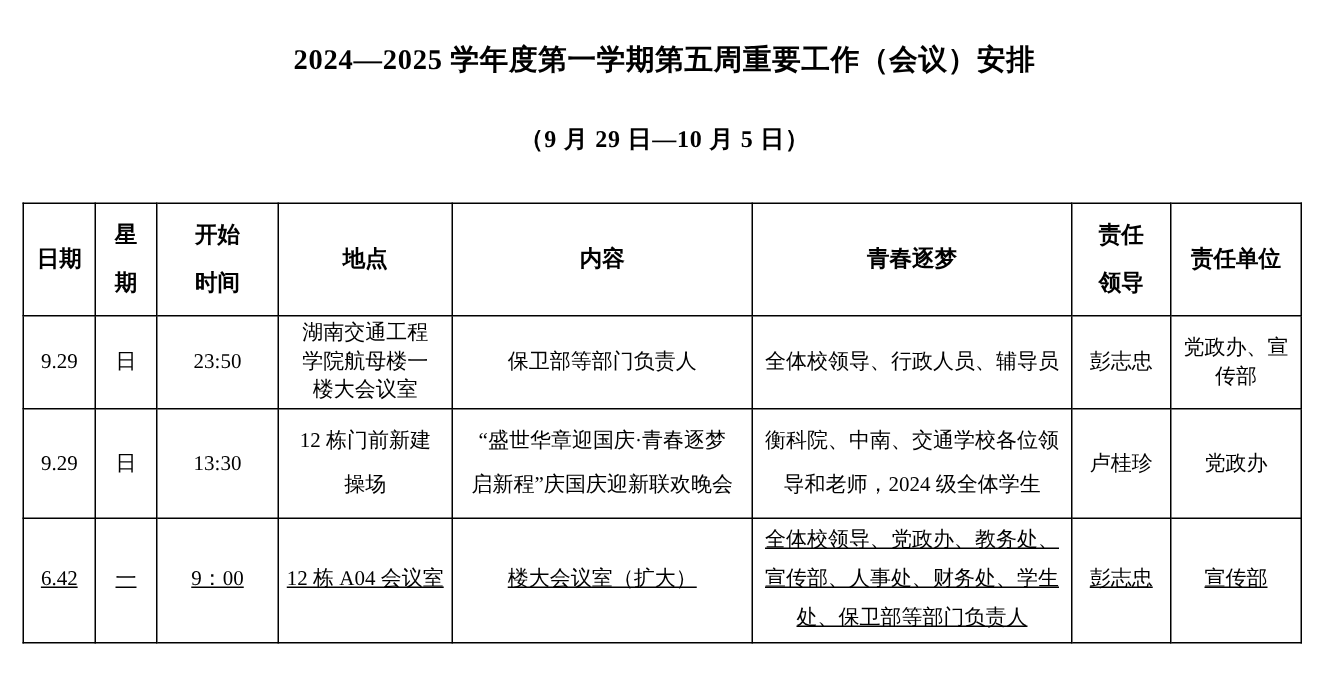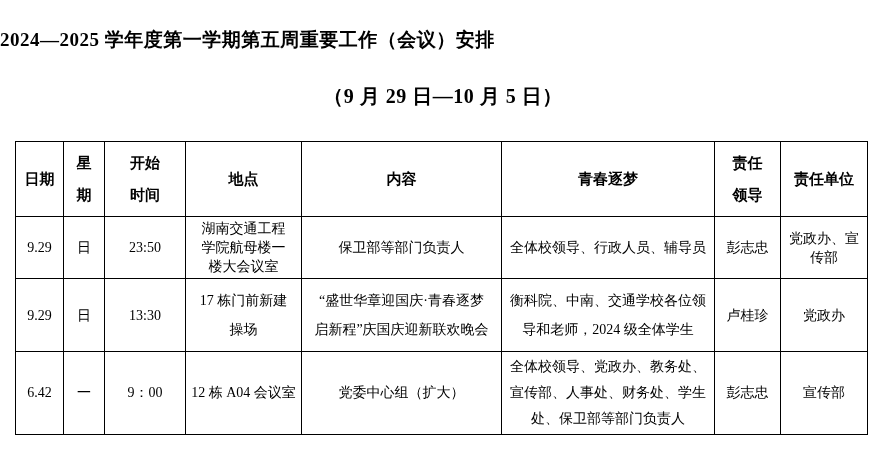--- a/index.html
+++ b/index.html
@@ -9,30 +9,30 @@
   }
   body {
     width: 886px;
     height: 460px;
     color: #000000;
     font-family: "Liberation Serif", "DejaVu Serif", serif;
     overflow: hidden;
   }
   .doc-title {
     margin-top: 27px;
-    text-align: left;
+    text-align: center;
     font-size: 19px;
     font-weight: bold;
     letter-spacing: 0.5px;
     white-space: pre-line;
   }
   .doc-subtitle {
     margin-top: 30px;
     text-align: center;
-    font-size: 20px;
+    font-size: 16px;
     font-weight: bold;
     letter-spacing: 0.5px;
     white-space: pre-line;
   }
   table.schedule {
     margin: 31px 0 0 15px;
     width: 852px;
     border-collapse: collapse;
     table-layout: fixed;
   }
@@ -49,21 +49,21 @@
     font-weight: bold;
     height: 70px;
     line-height: 32px;
   }
   tbody td {
     font-size: 14px;
     font-weight: normal;
   }
   tr.row-1 td { height: 52px; line-height: 19px; }
   tr.row-2 td { height: 68px; line-height: 29px; }
-  tr.row-3 td { height: 78px; line-height: 26px; }
+  tr.row-3 td { height: 78px; line-height: 26px; text-decoration: underline; }
 </style>
 </head>
 <body>
 
 <div class="doc-title">2024—2025 学年度第一学期第五周重要工作（会议）安排</div>
 <div class="doc-subtitle">（9 月 29 日—10 月 5 日）</div>
 
 <table class="schedule">
   <colgroup>
     <col style="width:48px">
@@ -101,35 +101,35 @@
       <td>保卫部等部门负责人</td>
       <td>全体校领导、行政人员、辅导员</td>
       <td>彭志忠</td>
       <td>党政办、宣
 传部</td>
     </tr>
     <tr class="row-2">
       <td>9.29</td>
       <td>日</td>
       <td>13:30</td>
-      <td>17 栋门前新建
+      <td>12 栋门前新建
 操场</td>
       <td>“盛世华章迎国庆·青春逐梦
 启新程”庆国庆迎新联欢晚会</td>
       <td>衡科院、中南、交通学校各位领
 导和老师，2024 级全体学生</td>
       <td>卢桂珍</td>
       <td>党政办</td>
     </tr>
     <tr class="row-3">
       <td>6.42</td>
       <td>一</td>
       <td>9：00</td>
       <td>12 栋 A04 会议室</td>
-      <td>党委中心组（扩大）</td>
+      <td>楼大会议室（扩大）</td>
       <td>全体校领导、党政办、教务处、
 宣传部、人事处、财务处、学生
 处、保卫部等部门负责人</td>
       <td>彭志忠</td>
       <td>宣传部</td>
     </tr>
   </tbody>
 </table>
 
 </body></html>

